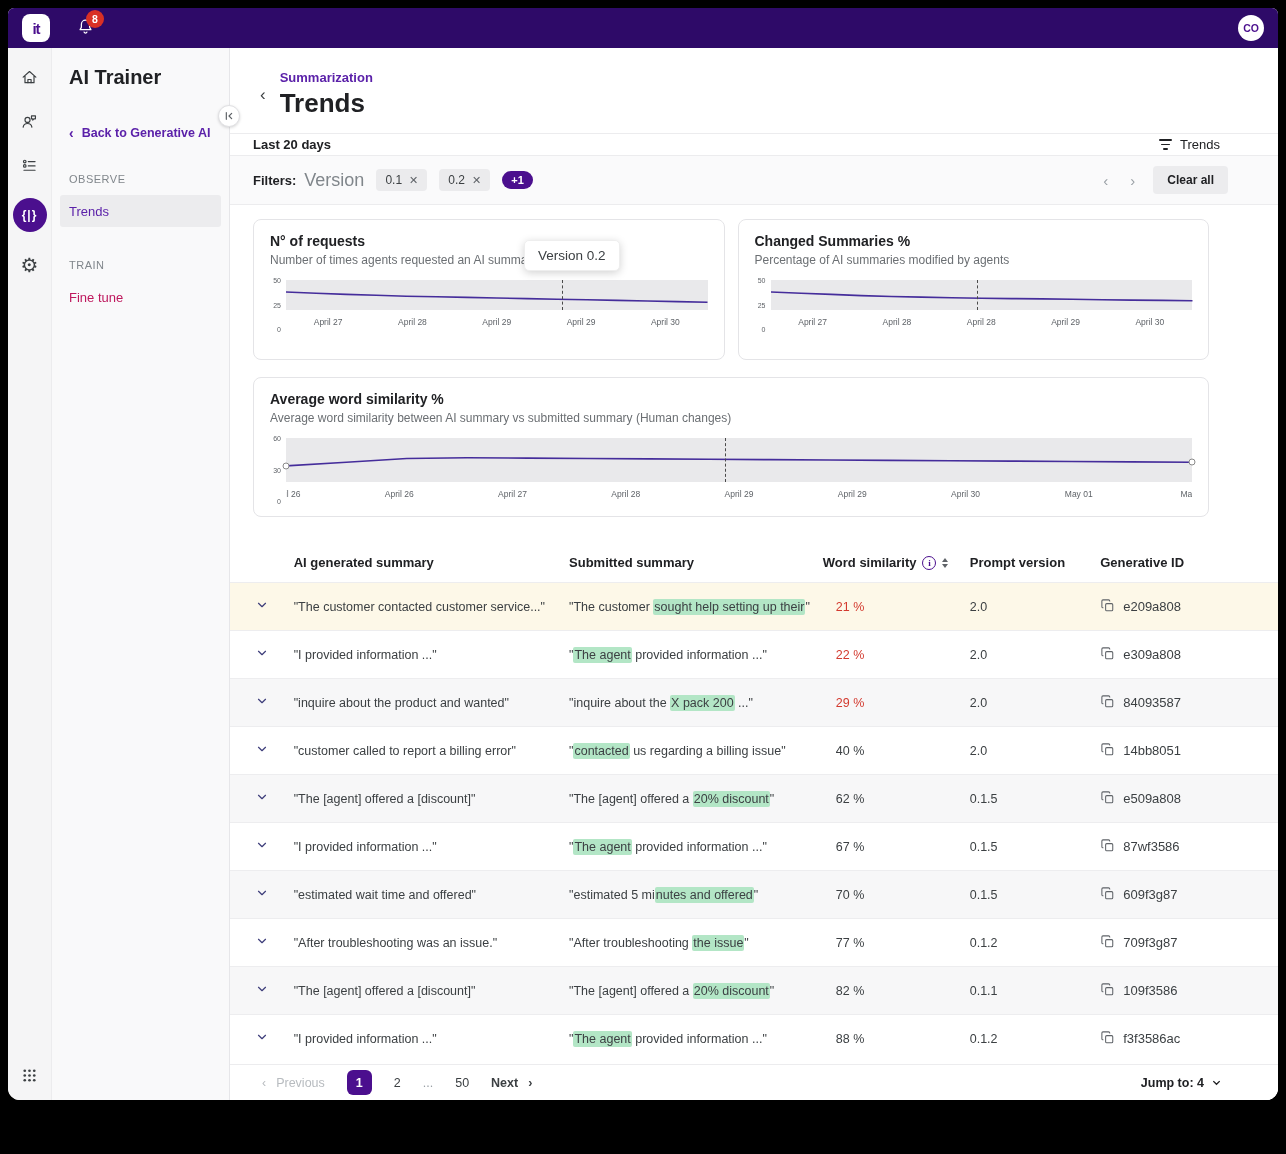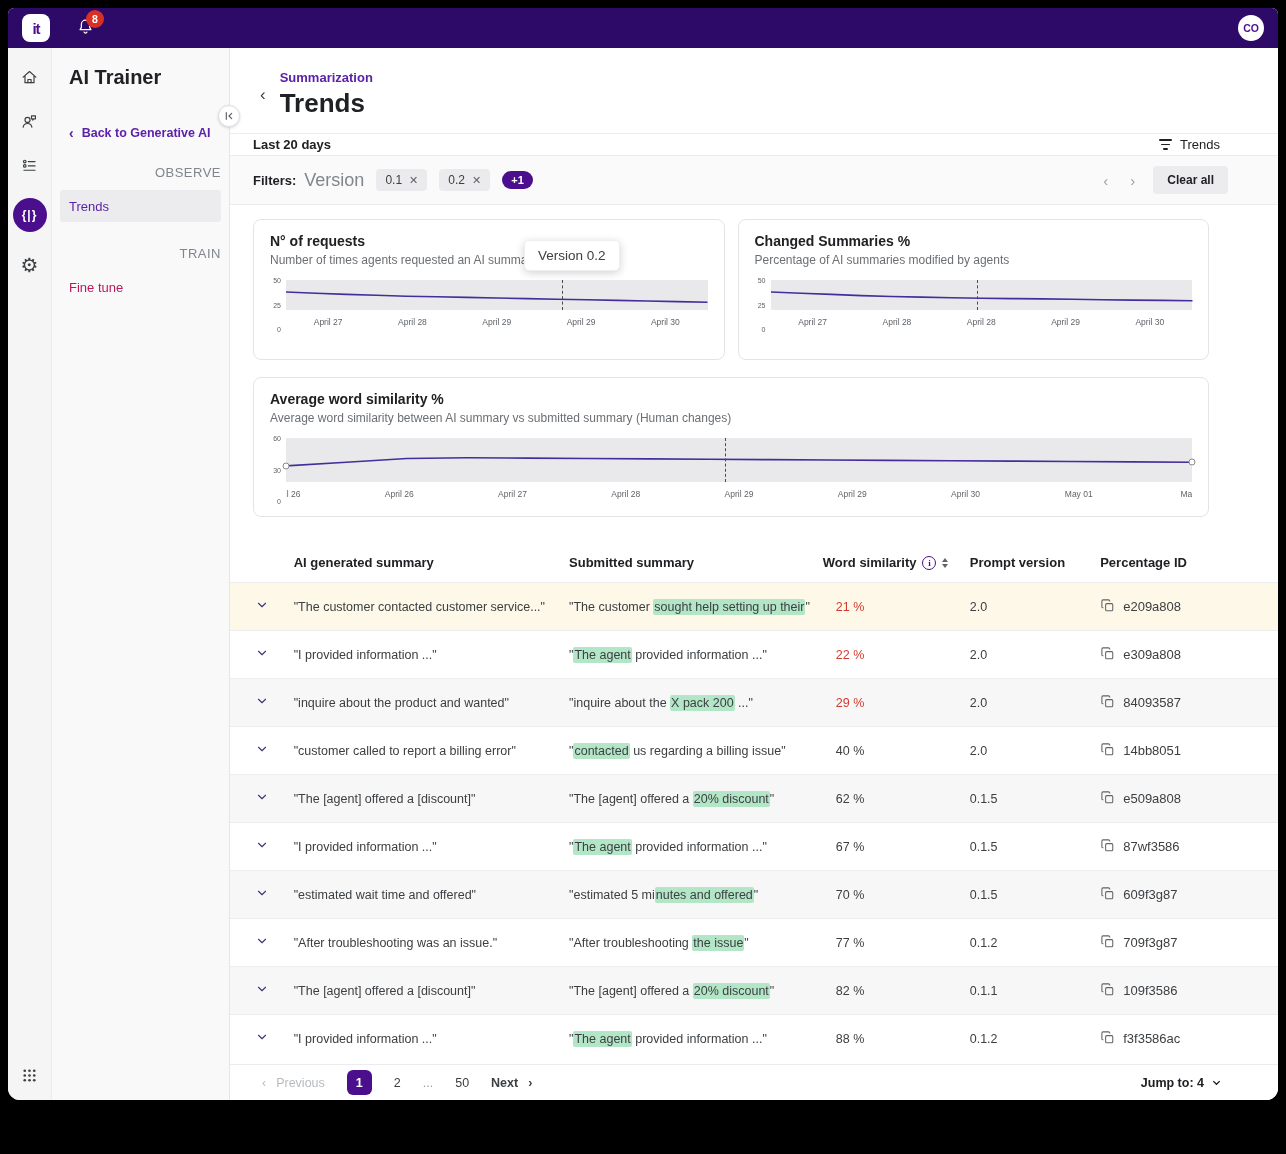--- a/index.html
+++ b/index.html
@@ -29,21 +29,21 @@
   .rail .bottom { position:absolute; bottom:14px; }
   .gear { font-family:"DejaVu Sans", sans-serif; font-size:20px; color:#3c4043; line-height:1; }
 
   .sidebar { width:178px; background:#f9f9fa; border-right:1px solid #e6e6e9; position:relative; padding:18px 8px 0 8px; }
   .sb-title { font-size:20px; font-weight:bold; color:#202124; padding-left:9px; }
   .collapse-btn { position:absolute; right:-11px; top:57px; width:22px; height:22px; border-radius:50%; background:#fff;
           border:1px solid #e0e0e3; box-shadow:0 1px 3px rgba(0,0,0,.15); display:flex; align-items:center; justify-content:center; cursor:pointer; z-index:5;}
   .collapse-btn svg { width:12px; height:12px; stroke:#5f6368; stroke-width:1.8; fill:none; stroke-linecap:round; stroke-linejoin:round;}
   .back-link { margin:36px 0 0 9px; color:#5b21a9; font-size:12.5px; font-weight:bold; display:flex; align-items:center; gap:8px; cursor:pointer; }
   .back-link .chev { font-size:14px; font-weight:bold; }
-  .sb-section { margin-top:24px; font-size:13px; letter-spacing:.5px; color:#80868b; padding-left:9px;text-align:right; }
+  .sb-section { margin-top:32px; font-size:11px; letter-spacing:.5px; color:#80868b; padding-left:9px; }
   .sb-item { margin-top:10px; height:32px; display:flex; align-items:center; padding-left:9px; font-size:13px; color:#be185d;
              border-radius:3px; cursor:pointer; }
   .sb-item.active { background:#ececee; color:#5b21a9; }
 
   
   .main { flex:1; background:#fff; position:relative; overflow:hidden; }
   .pg-header { display:flex; align-items:flex-start; padding:22px 0 0 30px; }
   .pg-back { font-size:17px; color:#3c4043; margin:16px 14px 0 0; cursor:pointer; line-height:1; }
   .crumb { color:#5b21a9; font-size:13px; font-weight:bold; }
   .pg-title { font-size:26px; font-weight:bold; color:#202124; margin-top:3px; }
@@ -352,21 +352,21 @@
                 <span class="hdr">
                   <span>Word similarity</span>
                   <span class="info-ic">i</span>
                   <span class="sort-ic">
                       <i class="up"></i>
                       <i class="dn"></i>
                     </span>
                 </span>
               </th>
               <th>Prompt version</th>
-              <th>Percentage ID</th>
+              <th>Generative ID</th>
             </tr>
           </thead>
           <tbody id="rows">
               <tr class="row-hl">
                 <td class="c-exp"><span class="exp"><svg viewBox="0 0 24 24">
                       <polyline points="6 9 12 15 18 9"></polyline>
                     </svg></span></td>
                 <td><span>"The customer contacted customer service..."</span></td>
                 <td><span>"The customer </span><span class="hl">sought help setting up their</span><span>"</span></td>
                 <td><span class="sim red">21 %</span></td>

